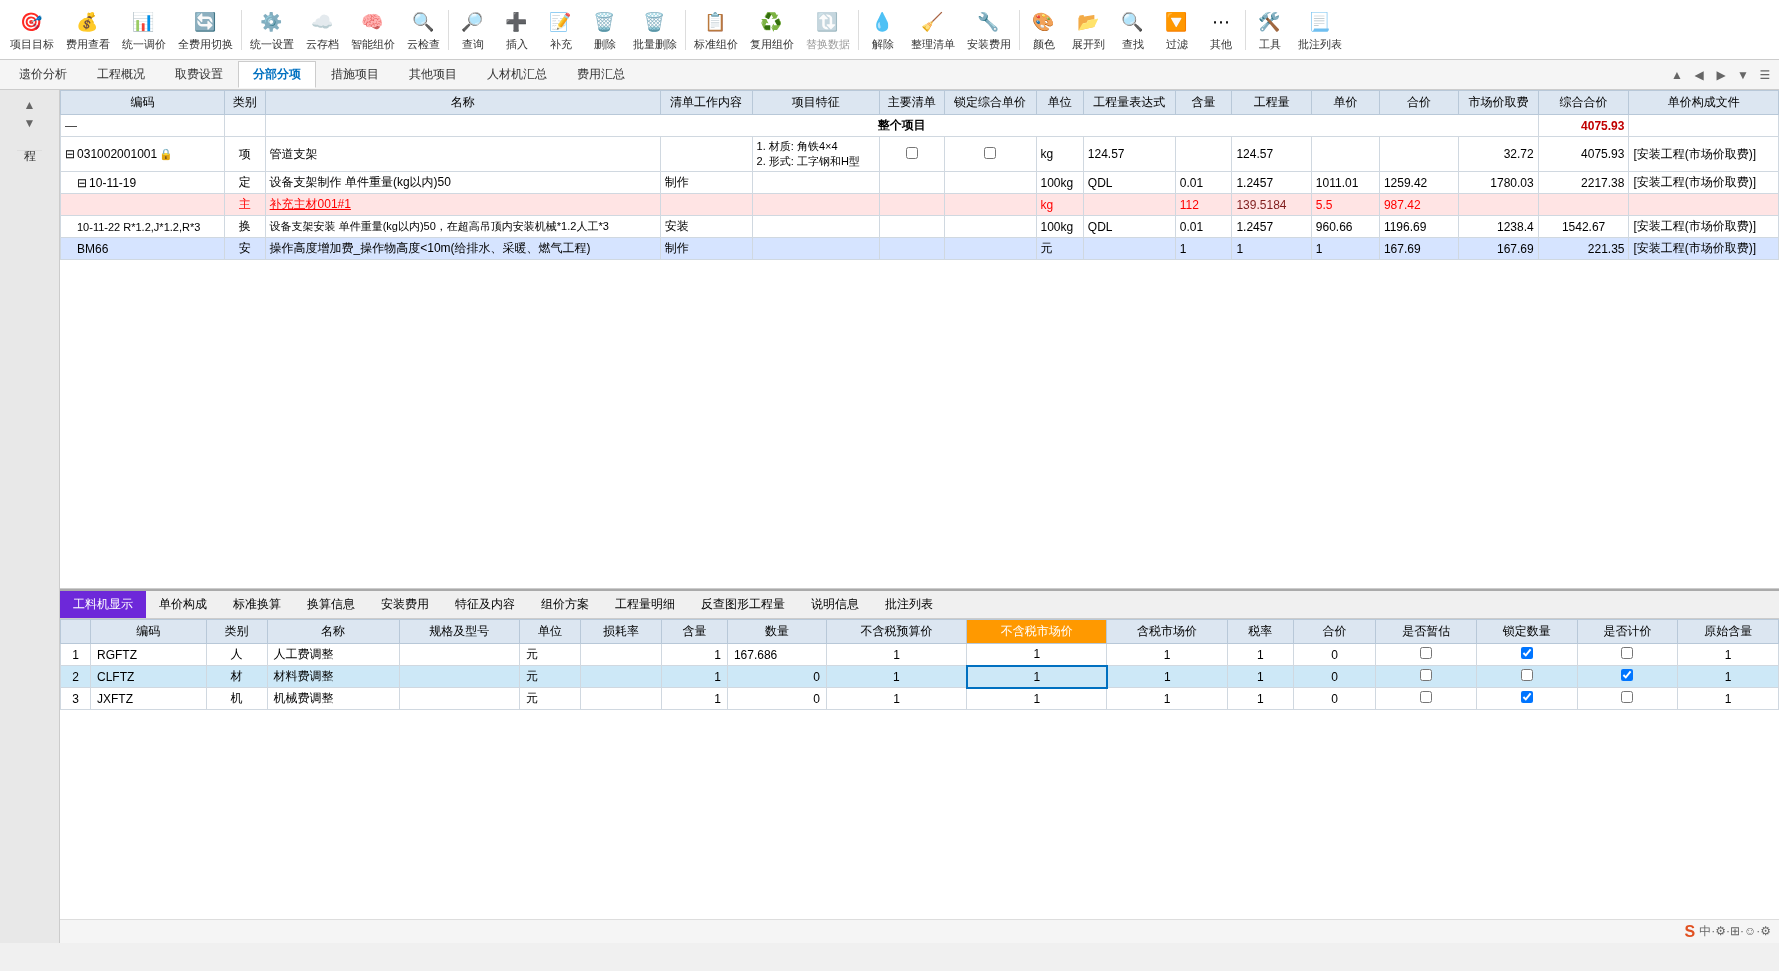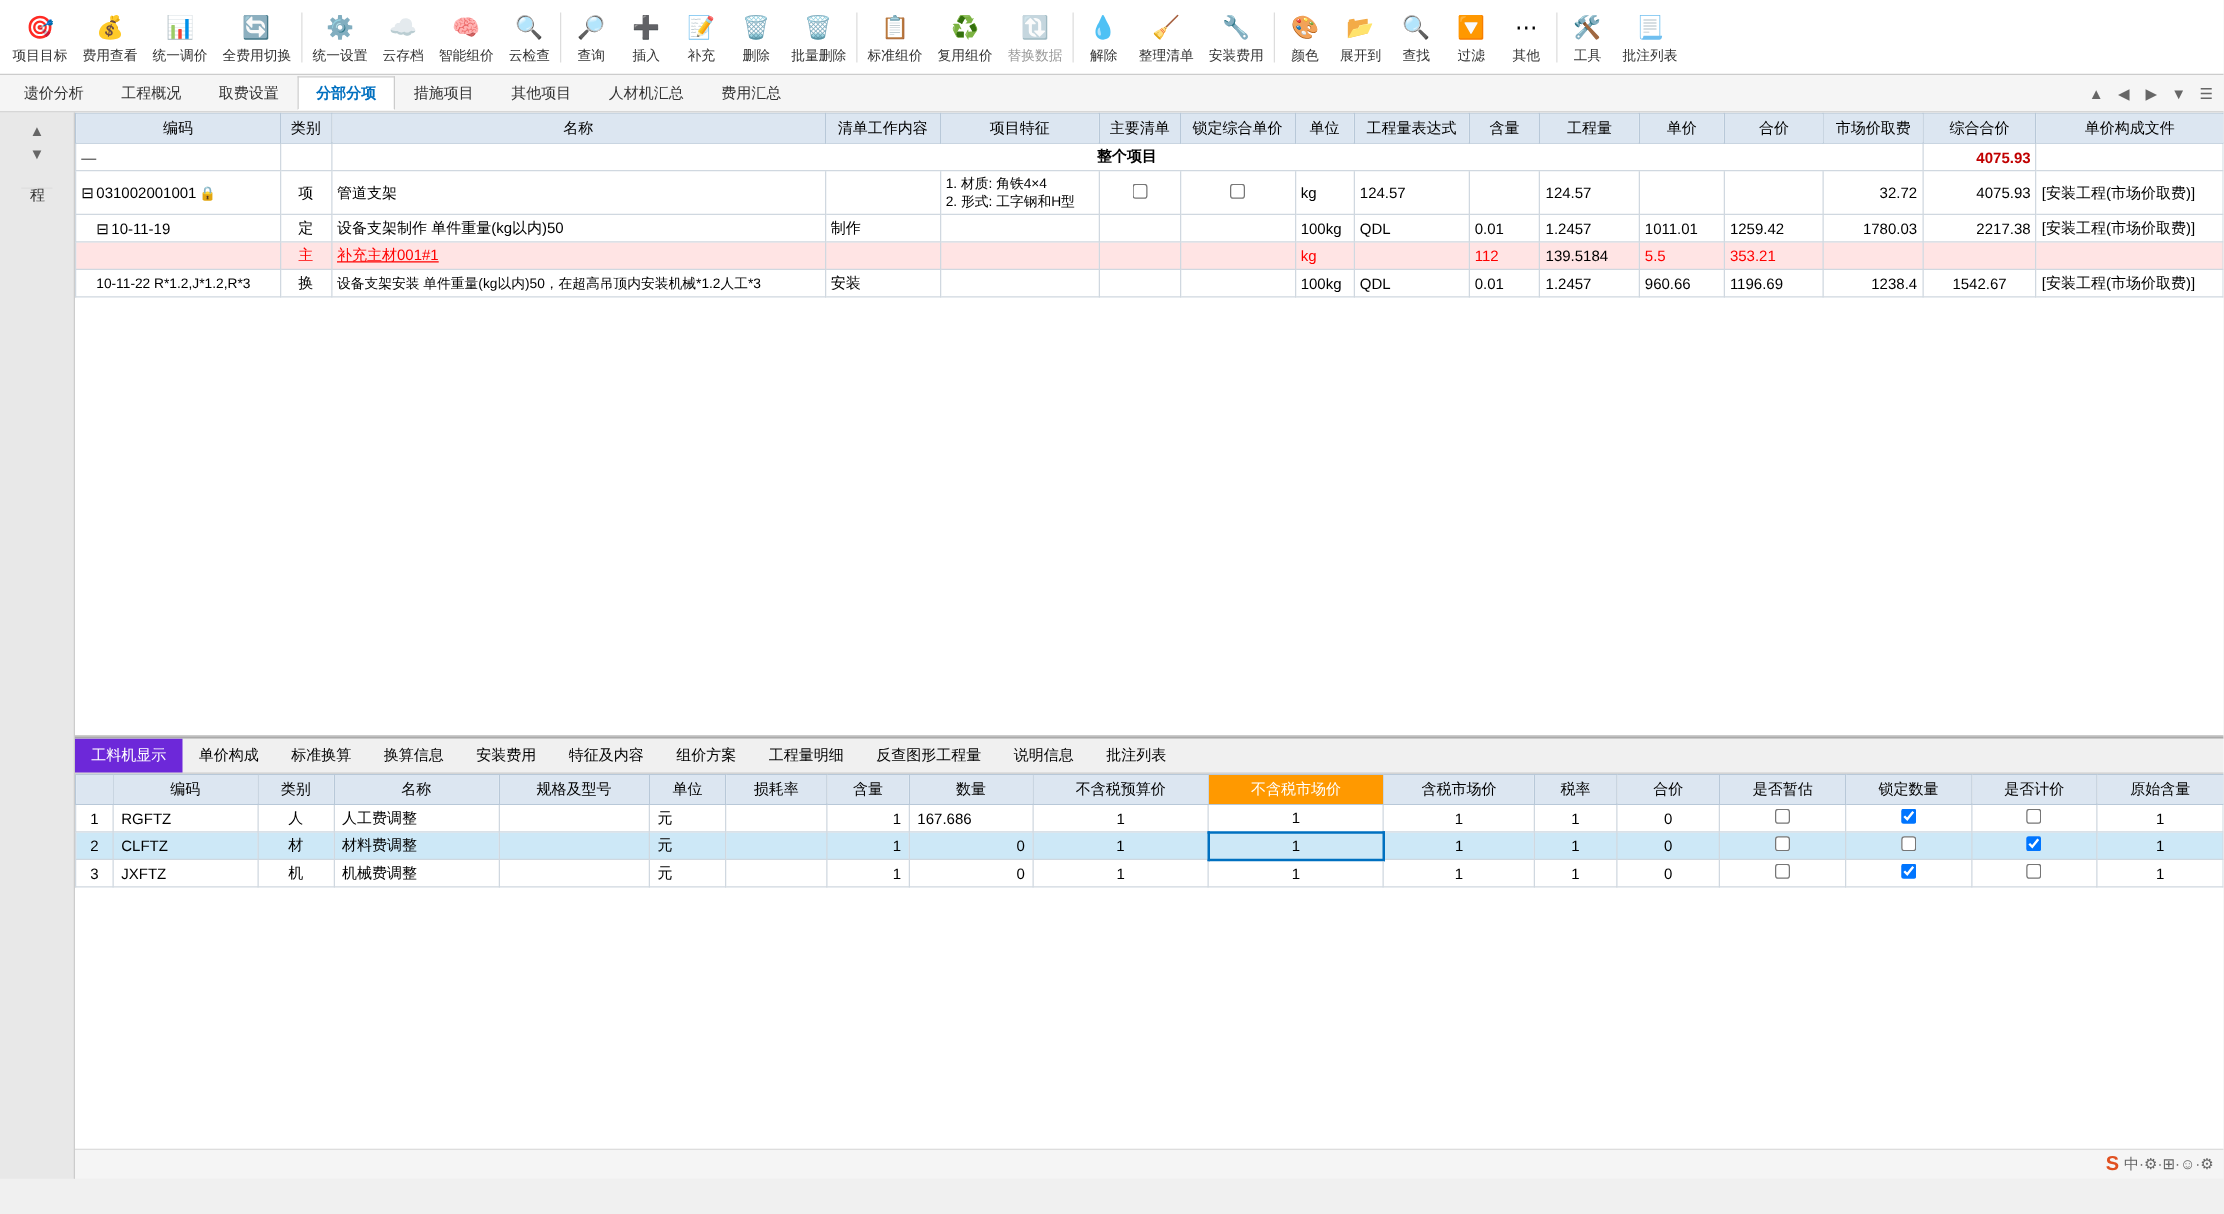--- a/index.html
+++ b/index.html
@@ -280,23 +280,23 @@
             <td style="padding-left:28px;"></td>
             <td style="text-align:center;color:red;">主</td>
             <td style="color:red;text-decoration:underline;cursor:pointer;">补充主材001#1</td>
             <td></td>
             <td></td>
             <td></td>
             <td></td>
             <td style="color:red;">kg</td>
             <td></td>
             <td style="color:red;margin-top:16px;">112</td>
-            <td style="color:#000000;">139.5184</td>
+            <td style="color:#7f1d1d;">139.5184</td>
             <td style="color:red;">5.5</td>
-            <td style="color:red;">353.21</td>
+            <td style="color:red;">987.42</td>
             <td></td>
             <td></td>
             <td></td>
           </tr>
 
           <tr>
             <td style="padding-left:16px;font-size:11px;">10-11-22 R*1.2,J*1.2,R*3</td>
             <td style="text-align:center;">换</td>
             <td style="font-size:11px;">设备支架安装 单件重量(kg以内)50，在超高吊顶内安装机械*1.2人工*3</td>
             <td>安装</td>
@@ -308,20 +308,38 @@
             <td>0.01</td>
             <td>1.2457</td>
             <td>960.66</td>
             <td>1196.69</td>
             <td style="text-align:right;">1238.4</td>
             <td style="text-align:center;">1542.67</td>
             <td>[安装工程(市场价取费)]</td>
           </tr>
 
 
+          <tr class="row-blue">
+            <td style="padding-left:16px;">BM66</td>
+            <td style="text-align:center;">安</td>
+            <td>操作高度增加费_操作物高度&lt;10m(给排水、采暖、燃气工程)</td>
+            <td>制作</td>
+            <td></td>
+            <td></td>
+            <td></td>
+            <td>元</td>
+            <td></td>
+            <td>1</td>
+            <td>1</td>
+            <td>1</td>
+            <td>167.69</td>
+            <td style="text-align:right;">167.69</td>
+            <td style="text-align:right;">221.35</td>
+            <td>[安装工程(市场价取费)]</td>
+          </tr>
         </tbody>
       </table>
     </div>
 
     <div class="bottom-panel">
 
       <div class="bottom-tabs">
         <div class="bottom-tab active">工料机显示</div>
         <div class="bottom-tab">单价构成</div>
         <div class="bottom-tab">标准换算</div>

